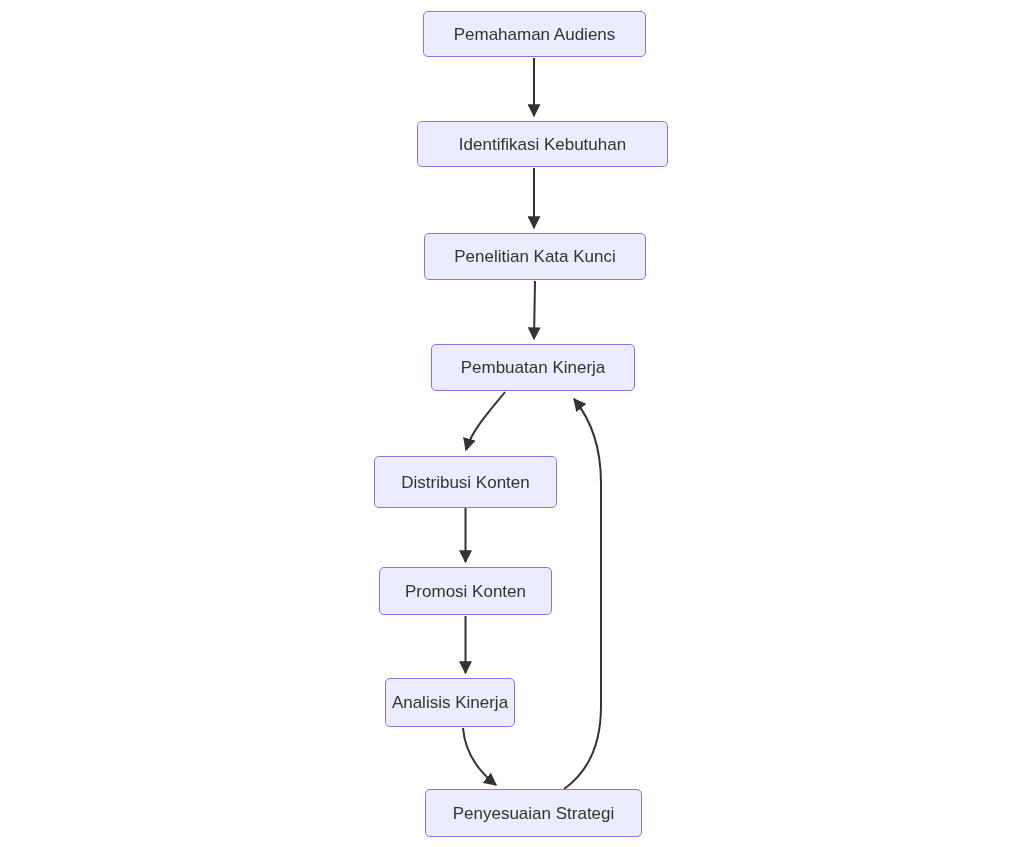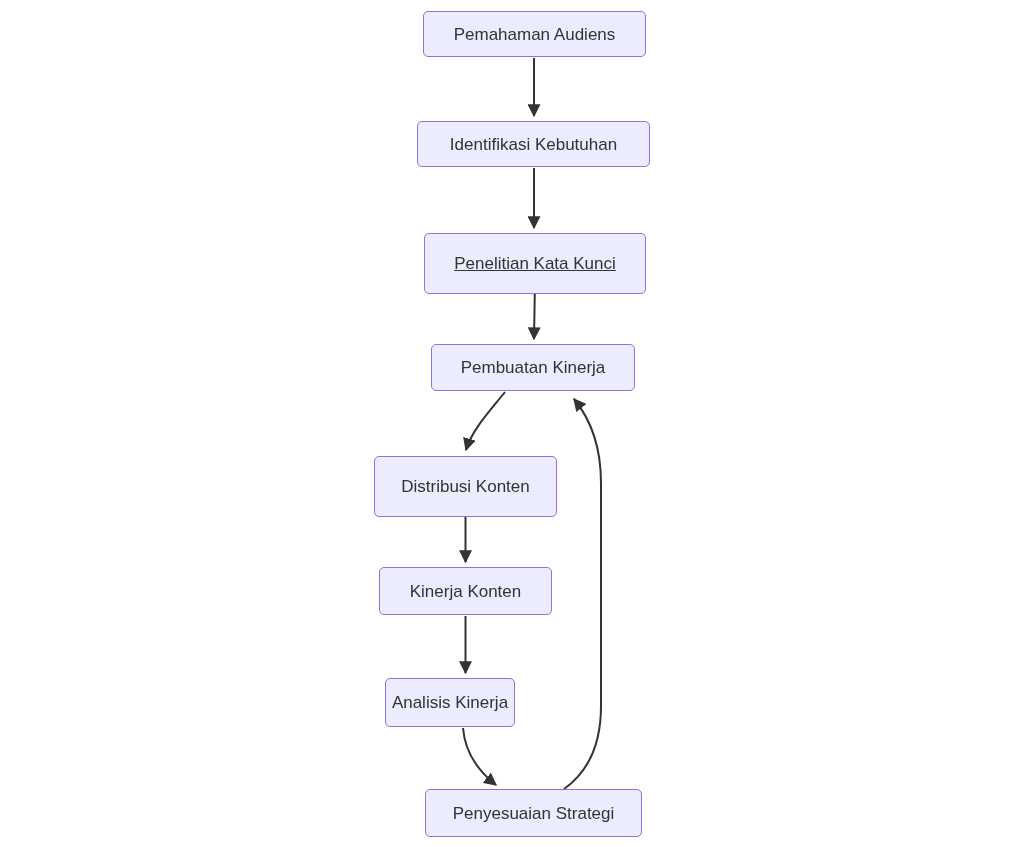--- a/index.html
+++ b/index.html
@@ -61,27 +61,27 @@
     <path class="edge" d="M535,281 L534,339" marker-end="url(#arrow)"></path>
     <path class="edge" d="M505,392 C489,412 472,430 466,450" marker-end="url(#arrow)"></path>
     <path class="edge" d="M465.5,504 L465.5,562" marker-end="url(#arrow)"></path>
     <path class="edge" d="M465.5,616 L465.5,673" marker-end="url(#arrow)"></path>
     <path class="edge" d="M463,728 C465,752 477,770 496,785" marker-end="url(#arrow)"></path>
     <path class="edge" d="M564,789 C588,772 601,745 601,706 L601,483 C601,448 592,421 574,399" marker-end="url(#arrow)"></path>
   </svg>
 
   <div class="node" style="left:423px; top:11px;  width:223px; height:46px;">Pemahaman Audiens</div>
 
-  <div class="node" style="left:417px; top:121px; width:233px; height:46px;">Identifikasi Kebutuhan</div>
+  <div class="node" style="left:417px; top:121px; width:251px; height:46px;">Identifikasi Kebutuhan</div>
 
-  <div class="node" style="left:424px; top:233px; width:222px; height:61px;text-decoration:underline;">Penelitian Kata Kunci</div>
+  <div class="node" style="left:424px; top:233px; width:222px; height:47px;">Penelitian Kata Kunci</div>
 
   <div class="node" style="left:431px; top:344px; width:204px; height:47px;">Pembuatan Kinerja</div>
 
-  <div class="node" style="left:374px; top:456px; width:183px; height:61px;">Distribusi Konten</div>
+  <div class="node" style="left:374px; top:456px; width:183px; height:52px;">Distribusi Konten</div>
 
-  <div class="node" style="left:379px; top:567px; width:173px; height:48px;">Kinerja Konten</div>
+  <div class="node" style="left:379px; top:567px; width:173px; height:48px;">Promosi Konten</div>
 
   <div class="node" style="left:385px; top:678px; width:130px; height:49px;">Analisis Kinerja</div>
 
   <div class="node" style="left:425px; top:789px; width:217px; height:48px;">Penyesuaian Strategi</div>
 
 </div>
 
 </body></html>

